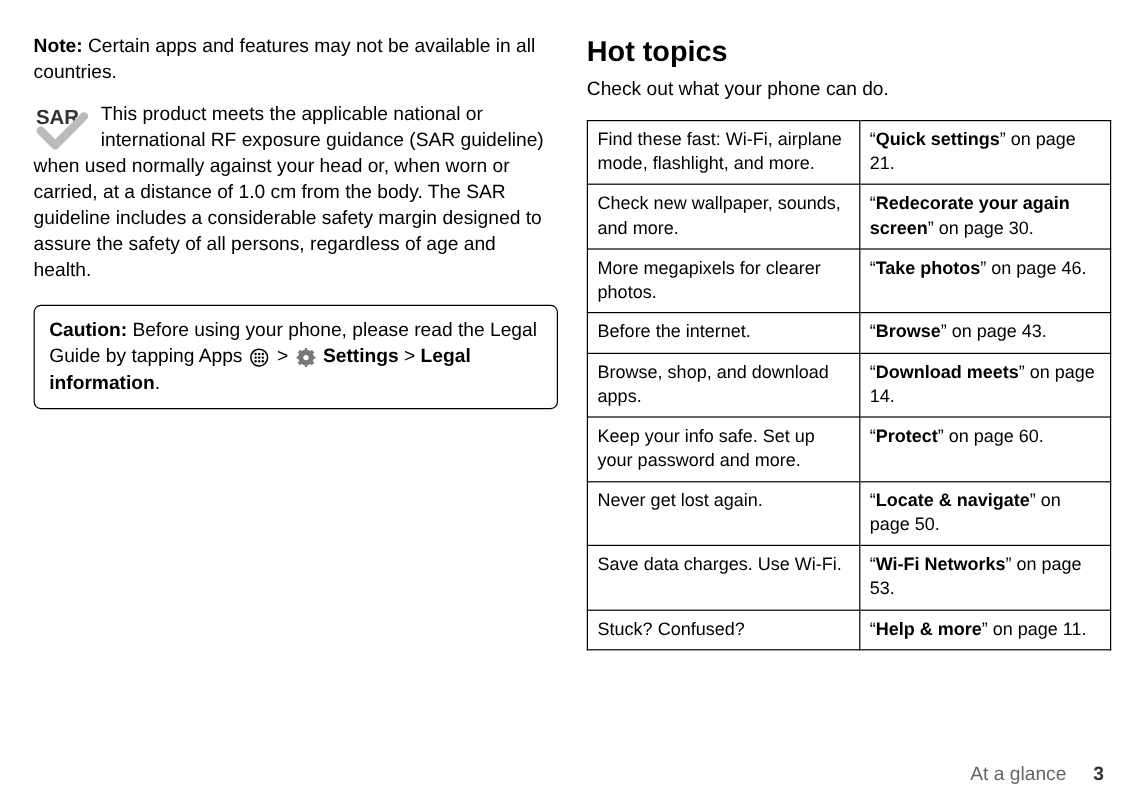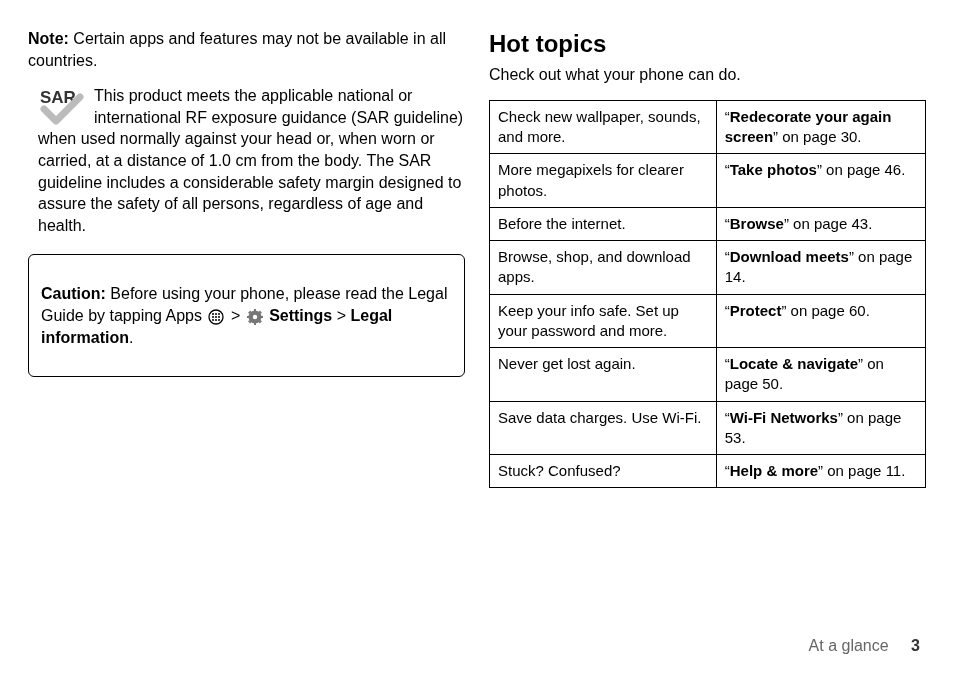--- a/index.html
+++ b/index.html
@@ -16,33 +16,33 @@
     display:flex;
     padding:28px 28px 0 28px;
     gap:24px;
   }
   .col {
     flex:1;
     min-width:0;
   }
   .note-line { margin-bottom:14px; }
   .bold { font-weight:bold; }
-  .sar-block { position:relative; margin-bottom:18px;margin-left:10px; }
+  .sar-block { position:relative; margin-bottom:18px; }
   .sar-badge {
     float:left;
     width:48px; height:40px;
     margin:2px 8px 0 0;
     position:relative;
   }
   .sar-badge svg { display:block; }
   .sar-text { }
   .caution-box {
     border:1.5px solid #000;
     border-radius:6px;
-    padding:28px 12px;
+    padding:10px 12px;
     clear:both;
   }
   .inline-icon {
     display:inline-block;
     vertical-align:middle;
     line-height:0;
     margin:0 2px;
   }
   h2.hot {
     font-size:24px;
@@ -118,20 +118,24 @@
           </svg></span> <span class="bold">Settings</span><span> &gt; </span><span class="bold">Legal information</span><span>.</span>
     </div>
   </div>
 
   <div class="col">
     <h2 class="hot">Hot topics</h2>
     <div class="sub">Check out what your phone can do.</div>
     <table class="topics">
       <tbody id="topics-body">
           <tr>
+            <td>Find these fast: Wi-Fi, airplane mode, flashlight, and more.</td>
+            <td><span>“</span><span class="bold">Quick settings</span><span>” on page 21.</span></td>
+          </tr>
+          <tr>
             <td>Check new wallpaper, sounds, and more.</td>
             <td><span>“</span><span class="bold">Redecorate your again screen</span><span>” on page 30.</span></td>
           </tr>
           <tr>
             <td>More megapixels for clearer photos.</td>
             <td><span>“</span><span class="bold">Take photos</span><span>” on page 46.</span></td>
           </tr>
           <tr>
             <td>Before the internet.</td>
             <td><span>“</span><span class="bold">Browse</span><span>” on page 43.</span></td>

